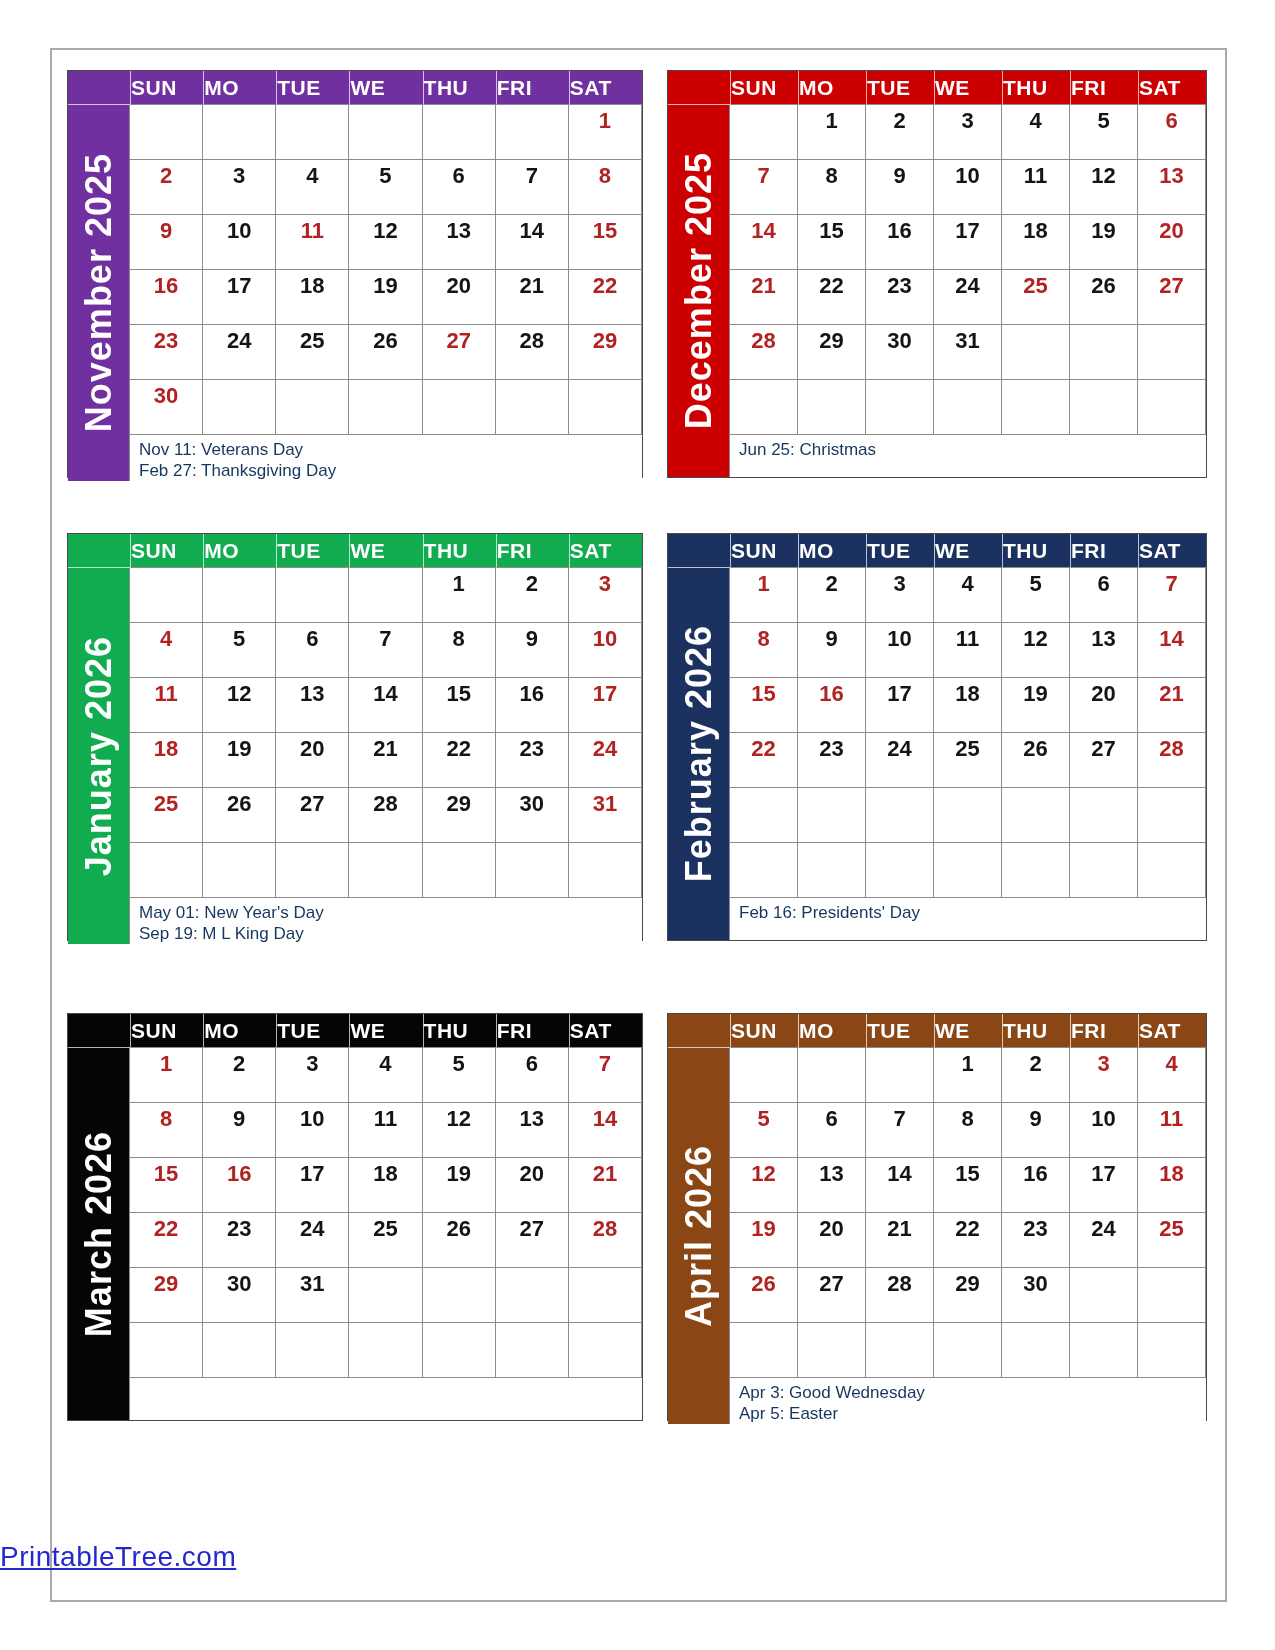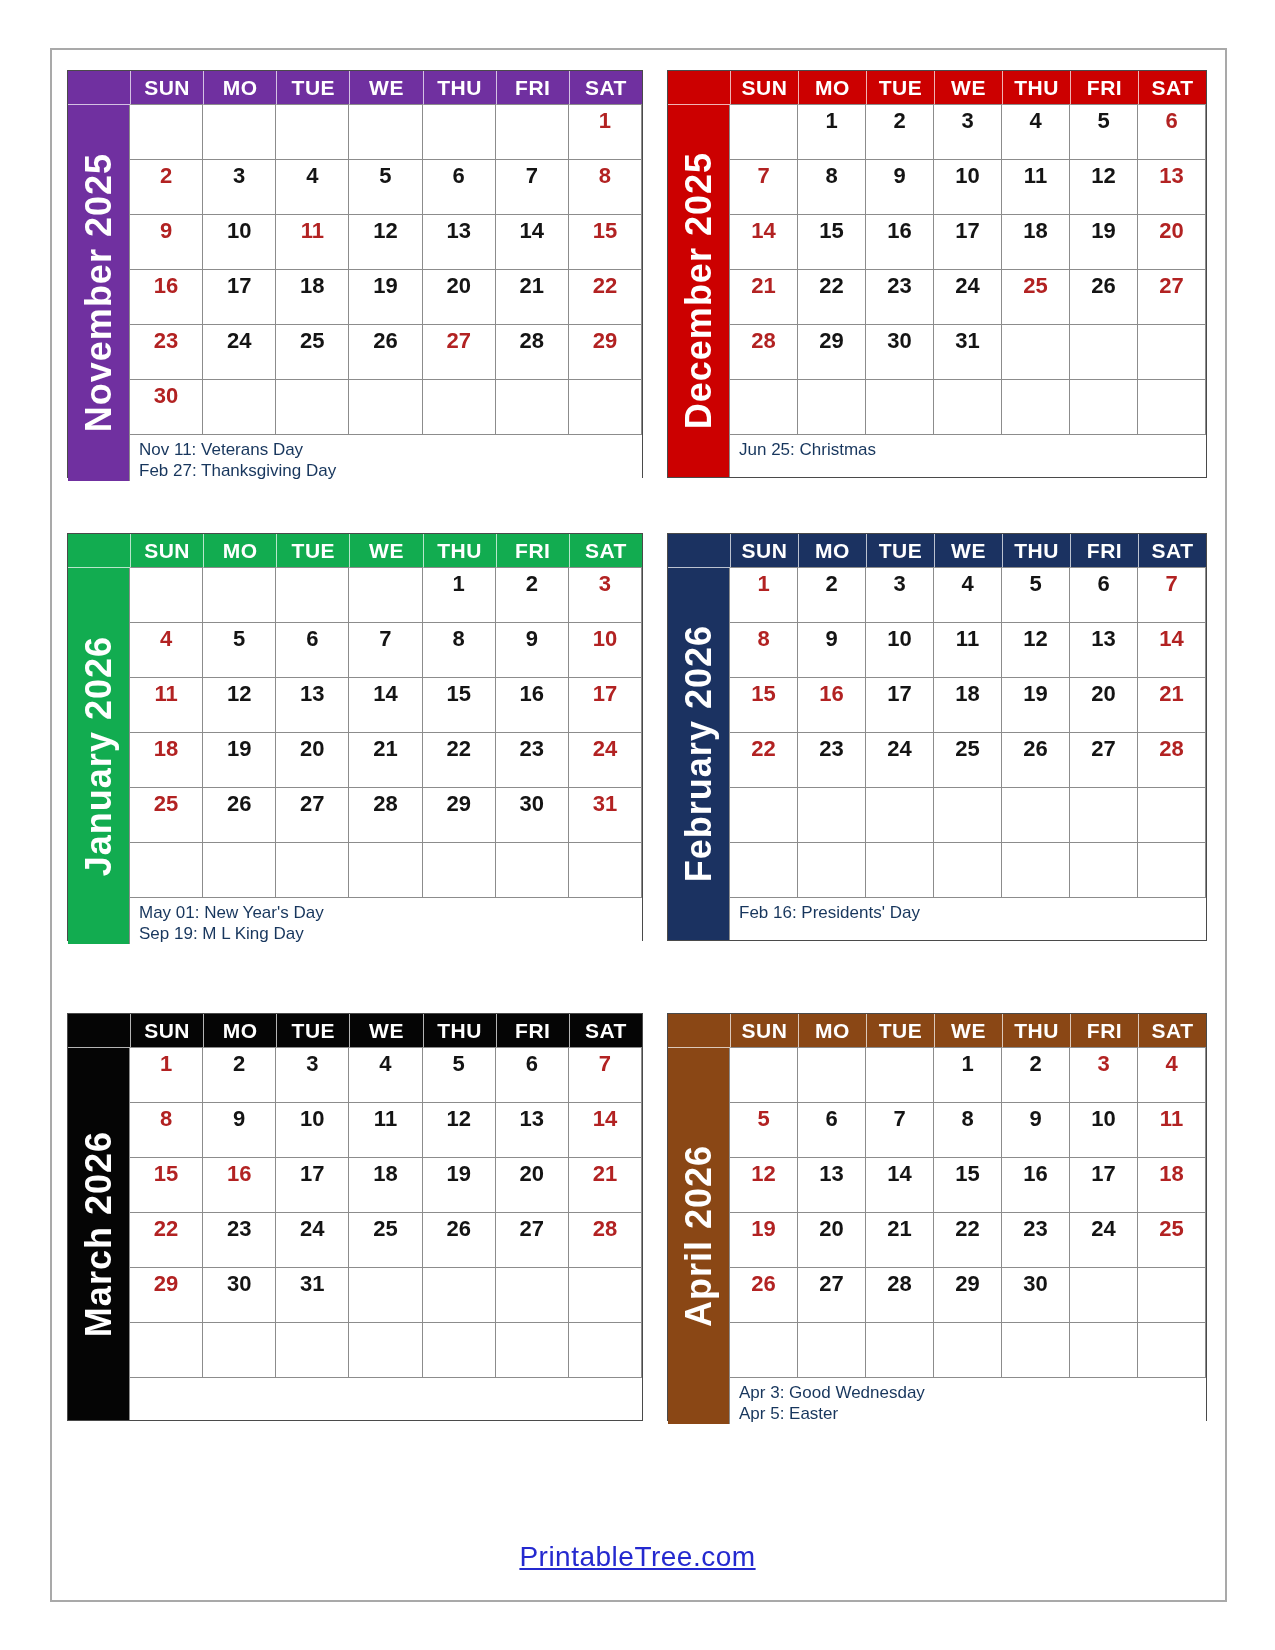--- a/index.html
+++ b/index.html
@@ -13,37 +13,37 @@
             border:1px solid #4a4a4a;background:#fff;}
   .cal-0{left:67px;top:70px;width:576px;}
   .cal-1{left:667px;top:70px;width:540px;}
   .cal-2{left:67px;top:533px;width:576px;}
   .cal-3{left:667px;top:533px;width:540px;}
   .cal-4{left:67px;top:1013px;width:576px;}
   .cal-5{left:667px;top:1013px;width:540px;}
   .corner{grid-row:1;grid-column:1;background:var(--mc);
           border-bottom:1px solid rgba(255,255,255,.7);}
   .hcell{background:var(--mc);color:#fff;font-weight:700;font-size:21px;
-         text-align:center;line-height:33px;letter-spacing:.5px;
+         text-align:left;line-height:33px;letter-spacing:.5px;
          border-left:1px solid rgba(255,255,255,.7);
          border-bottom:1px solid #8c8c8c;}
   .sidebar{grid-row:2 / -1;grid-column:1;background:var(--mc);
            display:flex;align-items:center;justify-content:center;
            border-right:1px solid #8c8c8c;}
   .month-name{writing-mode:vertical-rl;transform:rotate(180deg);
               color:#fff;font-weight:700;font-size:36px;letter-spacing:1px;
               white-space:nowrap;}
   .dcell{background:#fff;border-right:1px solid #8c8c8c;border-bottom:1px solid #8c8c8c;
          text-align:center;padding-top:3px;box-sizing:border-box;
          font-weight:700;font-size:22px;color:#141414;}
   .dcell.red{color:var(--weekend-red);}
   .holiday-box{grid-row:8;grid-column:2 / 9;background:#fff;
                padding:4px 0 0 9px;box-sizing:border-box;}
   .hline{font-size:17px;line-height:21px;color:var(--holiday-note);font-weight:500;}
-  .footer-link{position:absolute;left:0;right:0;top:1541px;text-align:center;
+  .footer-link{position:absolute;left:0;right:0;top:1541px;
                font-size:28px;letter-spacing:.5px;color:#2429cf;
                text-decoration:underline;font-weight:500;}
 </style>
 </head>
 <body>
 
 <div id="page">
   <div class="frame"></div>
 
   <div class="calendar cal-0" style="--mc: #7030a0;">

